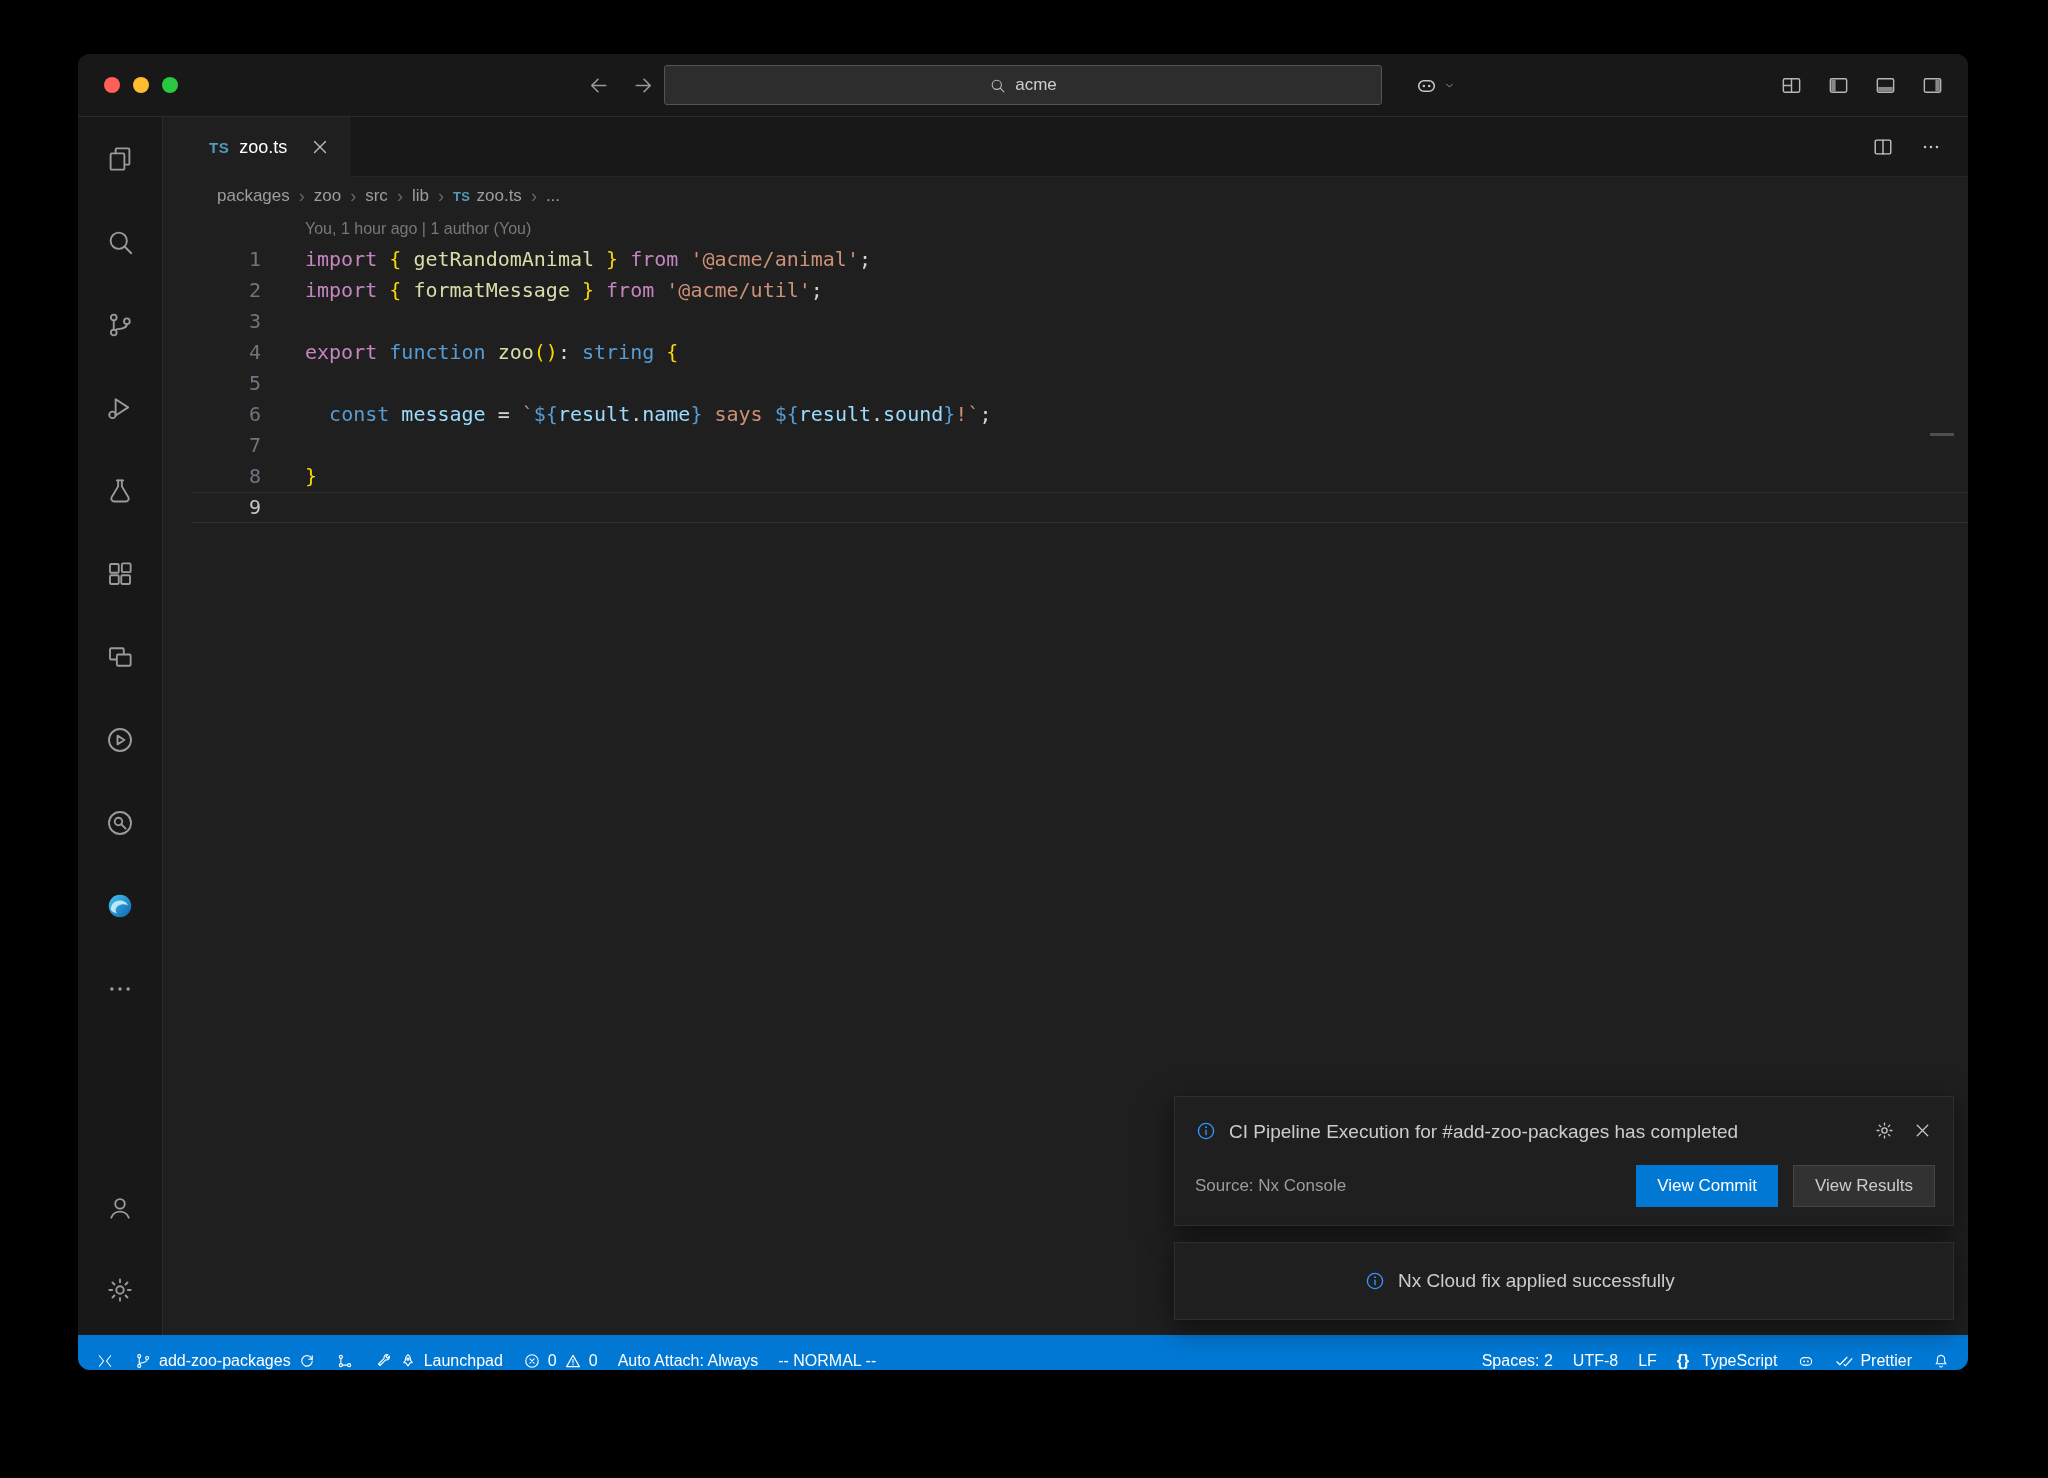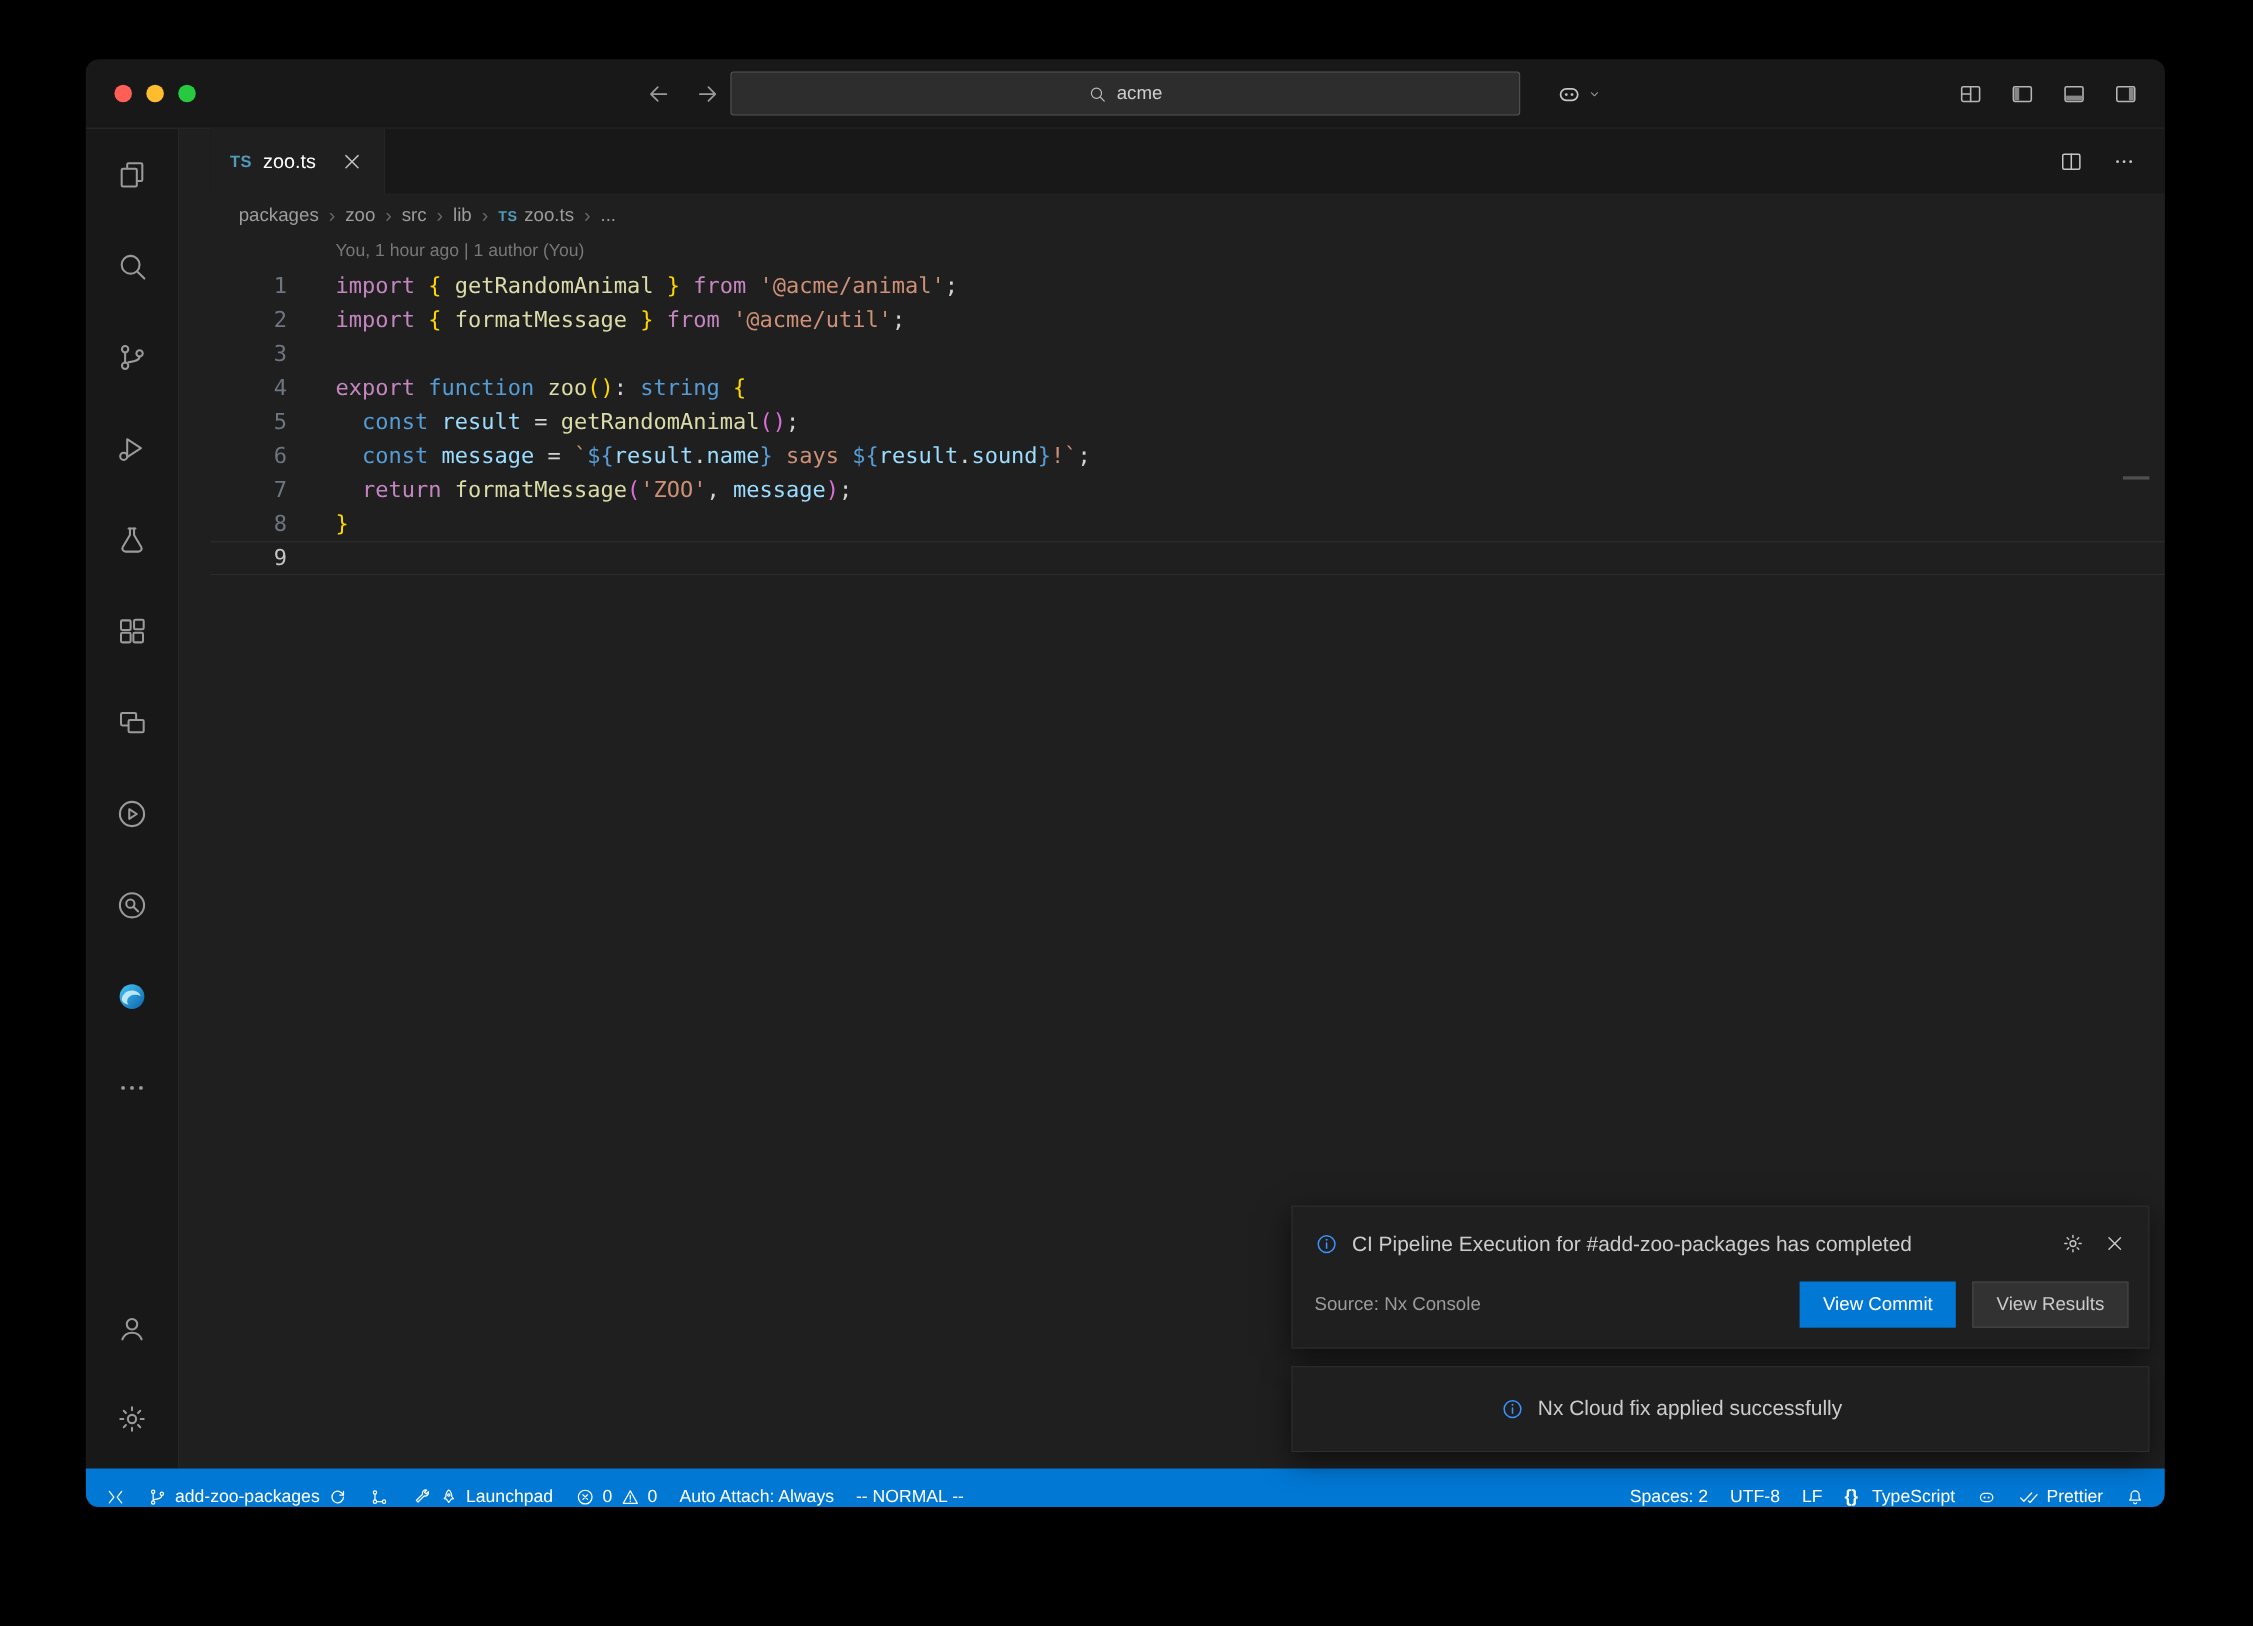--- a/index.html
+++ b/index.html
@@ -369,29 +369,27 @@
             <div class="line">
               <span class="ln">3</span>
               <span class="lc"></span>
             </div>
             <div class="line">
               <span class="ln">4</span>
               <span class="lc"><span class="tk-kw">export</span><span class="tk-p"> </span><span class="tk-kw2">function</span><span class="tk-p"> </span><span class="tk-fn">zoo</span><span class="tk-b1">(</span><span class="tk-b1">)</span><span class="tk-p">: </span><span class="tk-type">string</span><span class="tk-p"> </span><span class="tk-b1">{</span></span>
             </div>
             <div class="line">
               <span class="ln">5</span>
-              <span class="lc"><span class="tk-p">  </span><span class="tk-kw2">const</span><span class="tk-p"> </span><span class="tk-var">result</span><span class="tk-p"> = </span><span class="tk-fn">getRandomAnimal</span><span class="tk-b2">(</span><span class="tk-b2">)</span><span class="tk-p">;</span></span>
             </div>
             <div class="line">
               <span class="ln">6</span>
               <span class="lc"><span class="tk-p">  </span><span class="tk-kw2">const</span><span class="tk-p"> </span><span class="tk-var">message</span><span class="tk-p"> = </span><span class="tk-str">`</span><span class="tk-tpl">${</span><span class="tk-var">result</span><span class="tk-p">.</span><span class="tk-var">name</span><span class="tk-tpl">}</span><span class="tk-str"> says </span><span class="tk-tpl">${</span><span class="tk-var">result</span><span class="tk-p">.</span><span class="tk-var">sound</span><span class="tk-tpl">}</span><span class="tk-str">!`</span><span class="tk-p">;</span></span>
             </div>
             <div class="line">
               <span class="ln">7</span>
-              <span class="lc"><span class="tk-p">  </span><span class="tk-kw">return</span><span class="tk-p"> </span><span class="tk-fn">formatMessage</span><span class="tk-b2">(</span><span class="tk-str">'ZOO'</span><span class="tk-p">, </span><span class="tk-var">message</span><span class="tk-b2">)</span><span class="tk-p">;</span></span>
             </div>
             <div class="line">
               <span class="ln">8</span>
               <span class="lc"><span class="tk-b1">}</span></span>
             </div>
             <div class="line current">
               <span class="ln">9</span>
               <span class="lc"></span>
             </div>
           </div>

